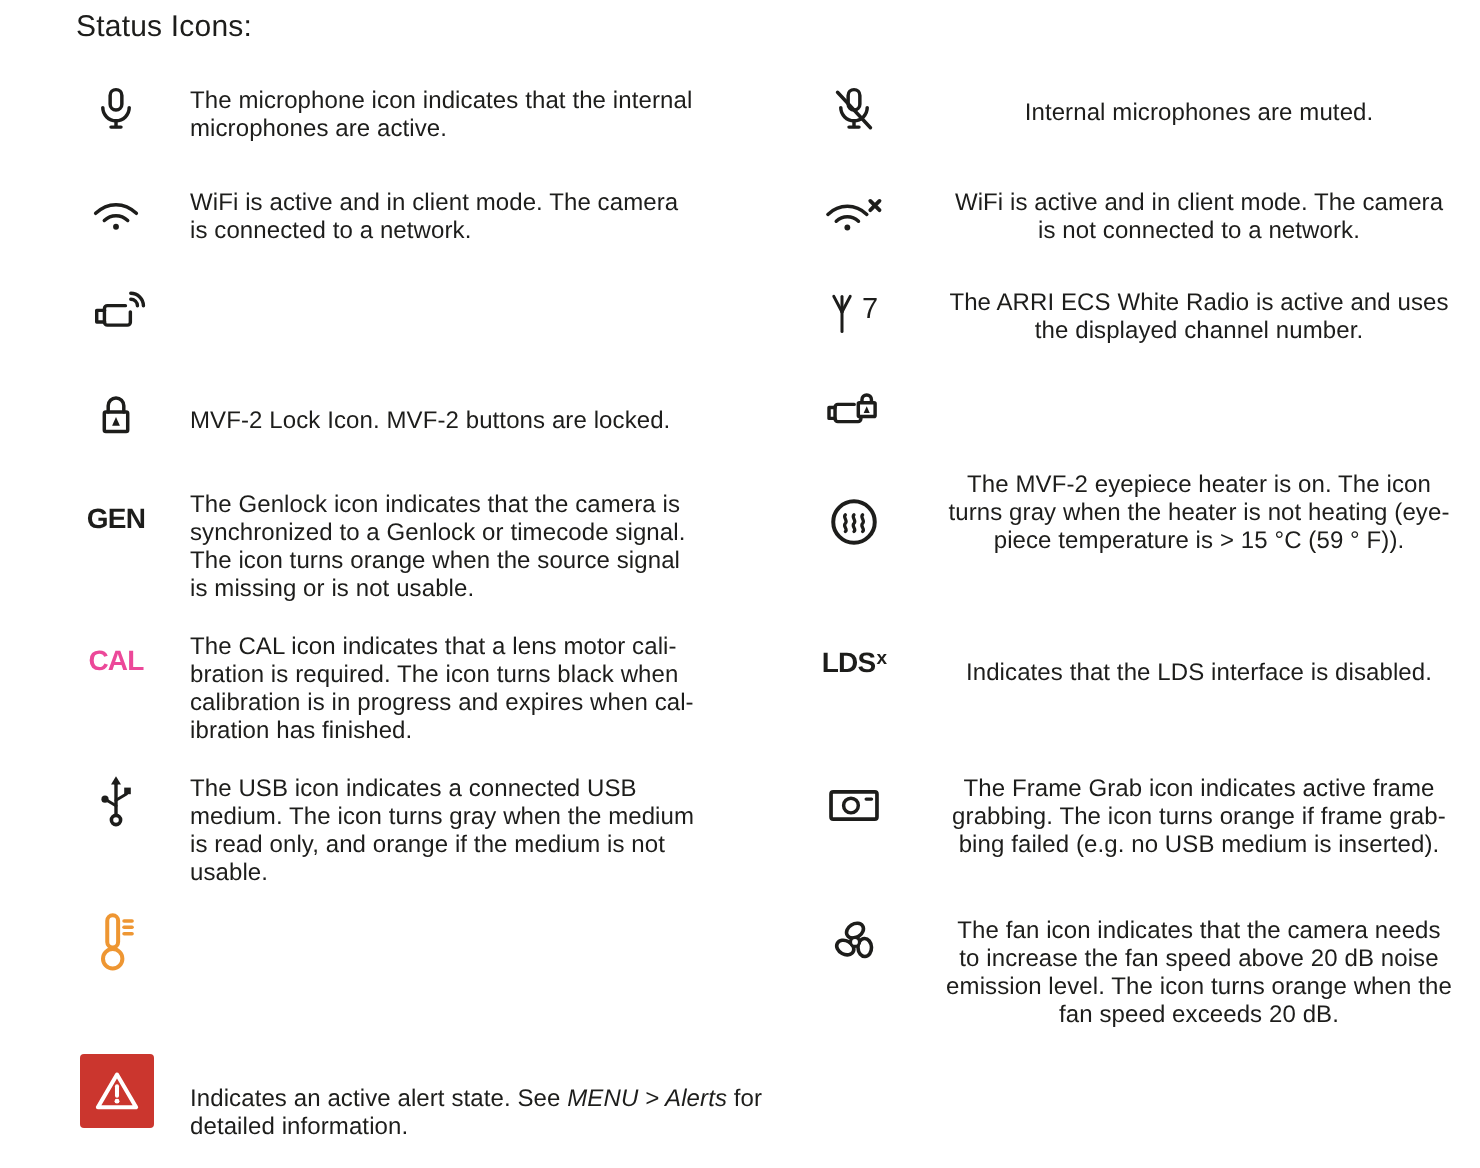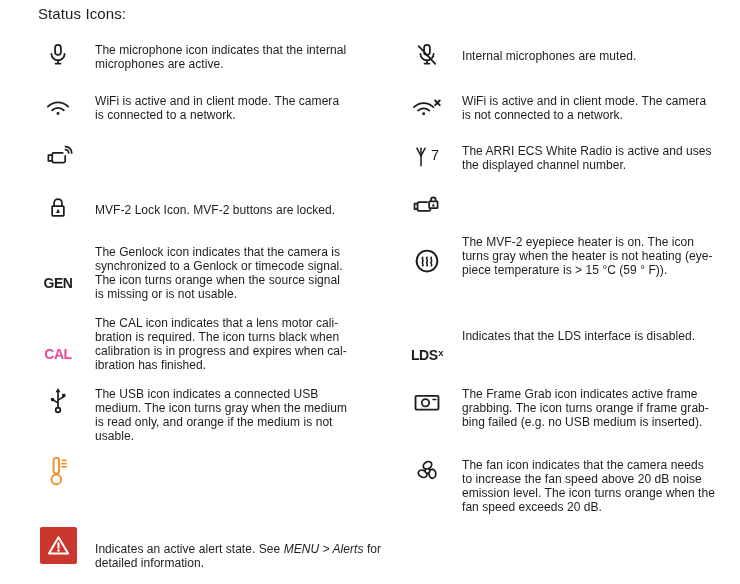--- a/index.html
+++ b/index.html
@@ -2,22 +2,22 @@
 <html><head>
 <meta charset="utf-8">
 <style>
   html,body { margin:0; padding:0; background:#fff; }
   body { width:740px; height:584px; font-family:"Liberation Sans", sans-serif; color:#1d1d1b; }
   .stage { position:relative; width:740px; height:584px; background:#fff; overflow:hidden; }
   .title { position:absolute; left:38px; top:5px; font-size:15px; font-weight:400; letter-spacing:0.1px; }
   .icon-cell { position:absolute; width:44px; display:flex; justify-content:center; align-items:flex-start; }
   .icol-l { left:36px; } .icol-r { left:405px; }
   .desc { position:absolute; font-size:12px; line-height:13.9px; white-space:pre-line; letter-spacing:0.05px; }
-  .dcol-l { left:95px; width:310px; } .dcol-r { left:462px; width:275px; }
-  .txticon { font-weight:700; font-size:14px; letter-spacing:-0.4px; line-height:15px;margin-top:24px; }
+  .dcol-l { left:95px; width:310px; } .dcol-r { left:462px; width:275px;text-align:center; }
+  .txticon { font-weight:700; font-size:14px; letter-spacing:-0.4px; line-height:15px; }
   .orange { color:#ec4899; }
   .sup { font-weight:700; font-size:9.5px; position:relative; top:-4.5px; margin-left:0.5px; }
   .chan { font-size:14.5px; line-height:19px; margin-left:3px; }
   .radio-wrap { display:flex; align-items:flex-start; }
   svg.ic { stroke:#1d1d1b; stroke-width:1.6; fill:none; stroke-linecap:round; stroke-linejoin:round; }
   svg.ico { stroke:#EE9632; stroke-width:1.7; fill:none; stroke-linecap:round; stroke-linejoin:round; }
   .fill { fill:#1d1d1b; stroke:none; }
   .em { font-style:italic; }
   .alert-box { position:absolute; left:40px; top:527px; width:37px; height:37px; background:#CB362E; border-radius:2px;
                display:flex; align-items:center; justify-content:center; }

